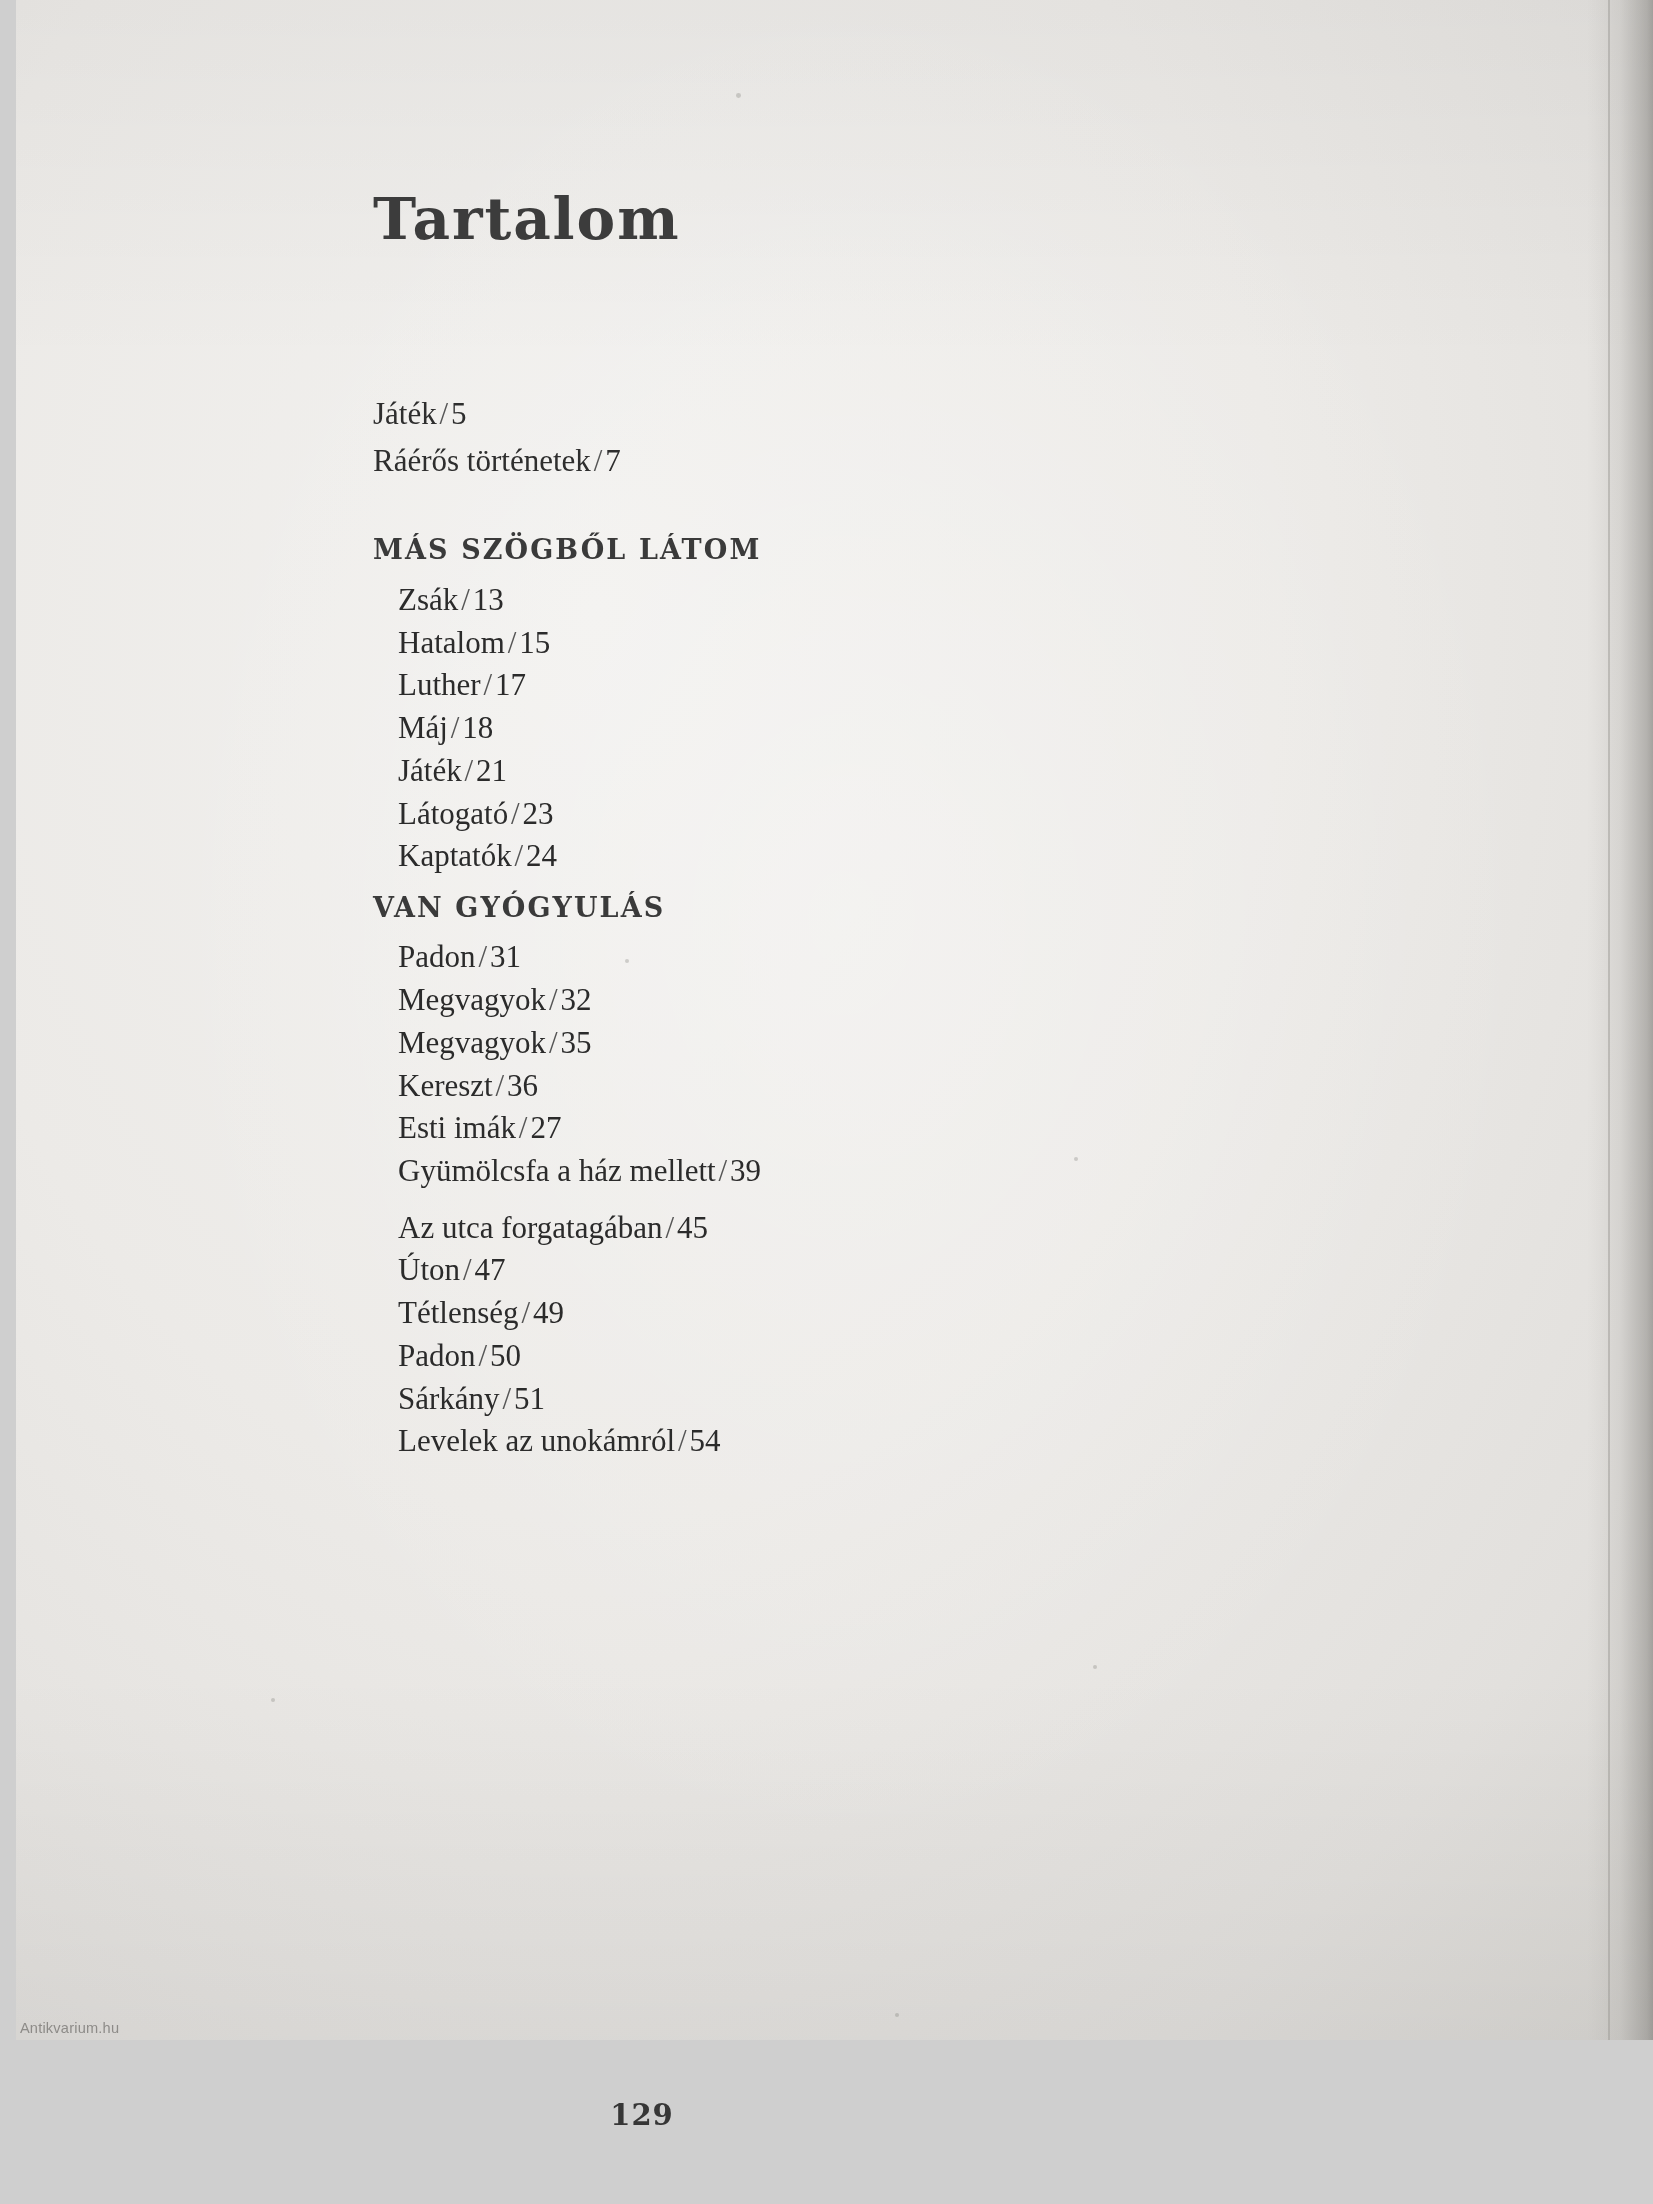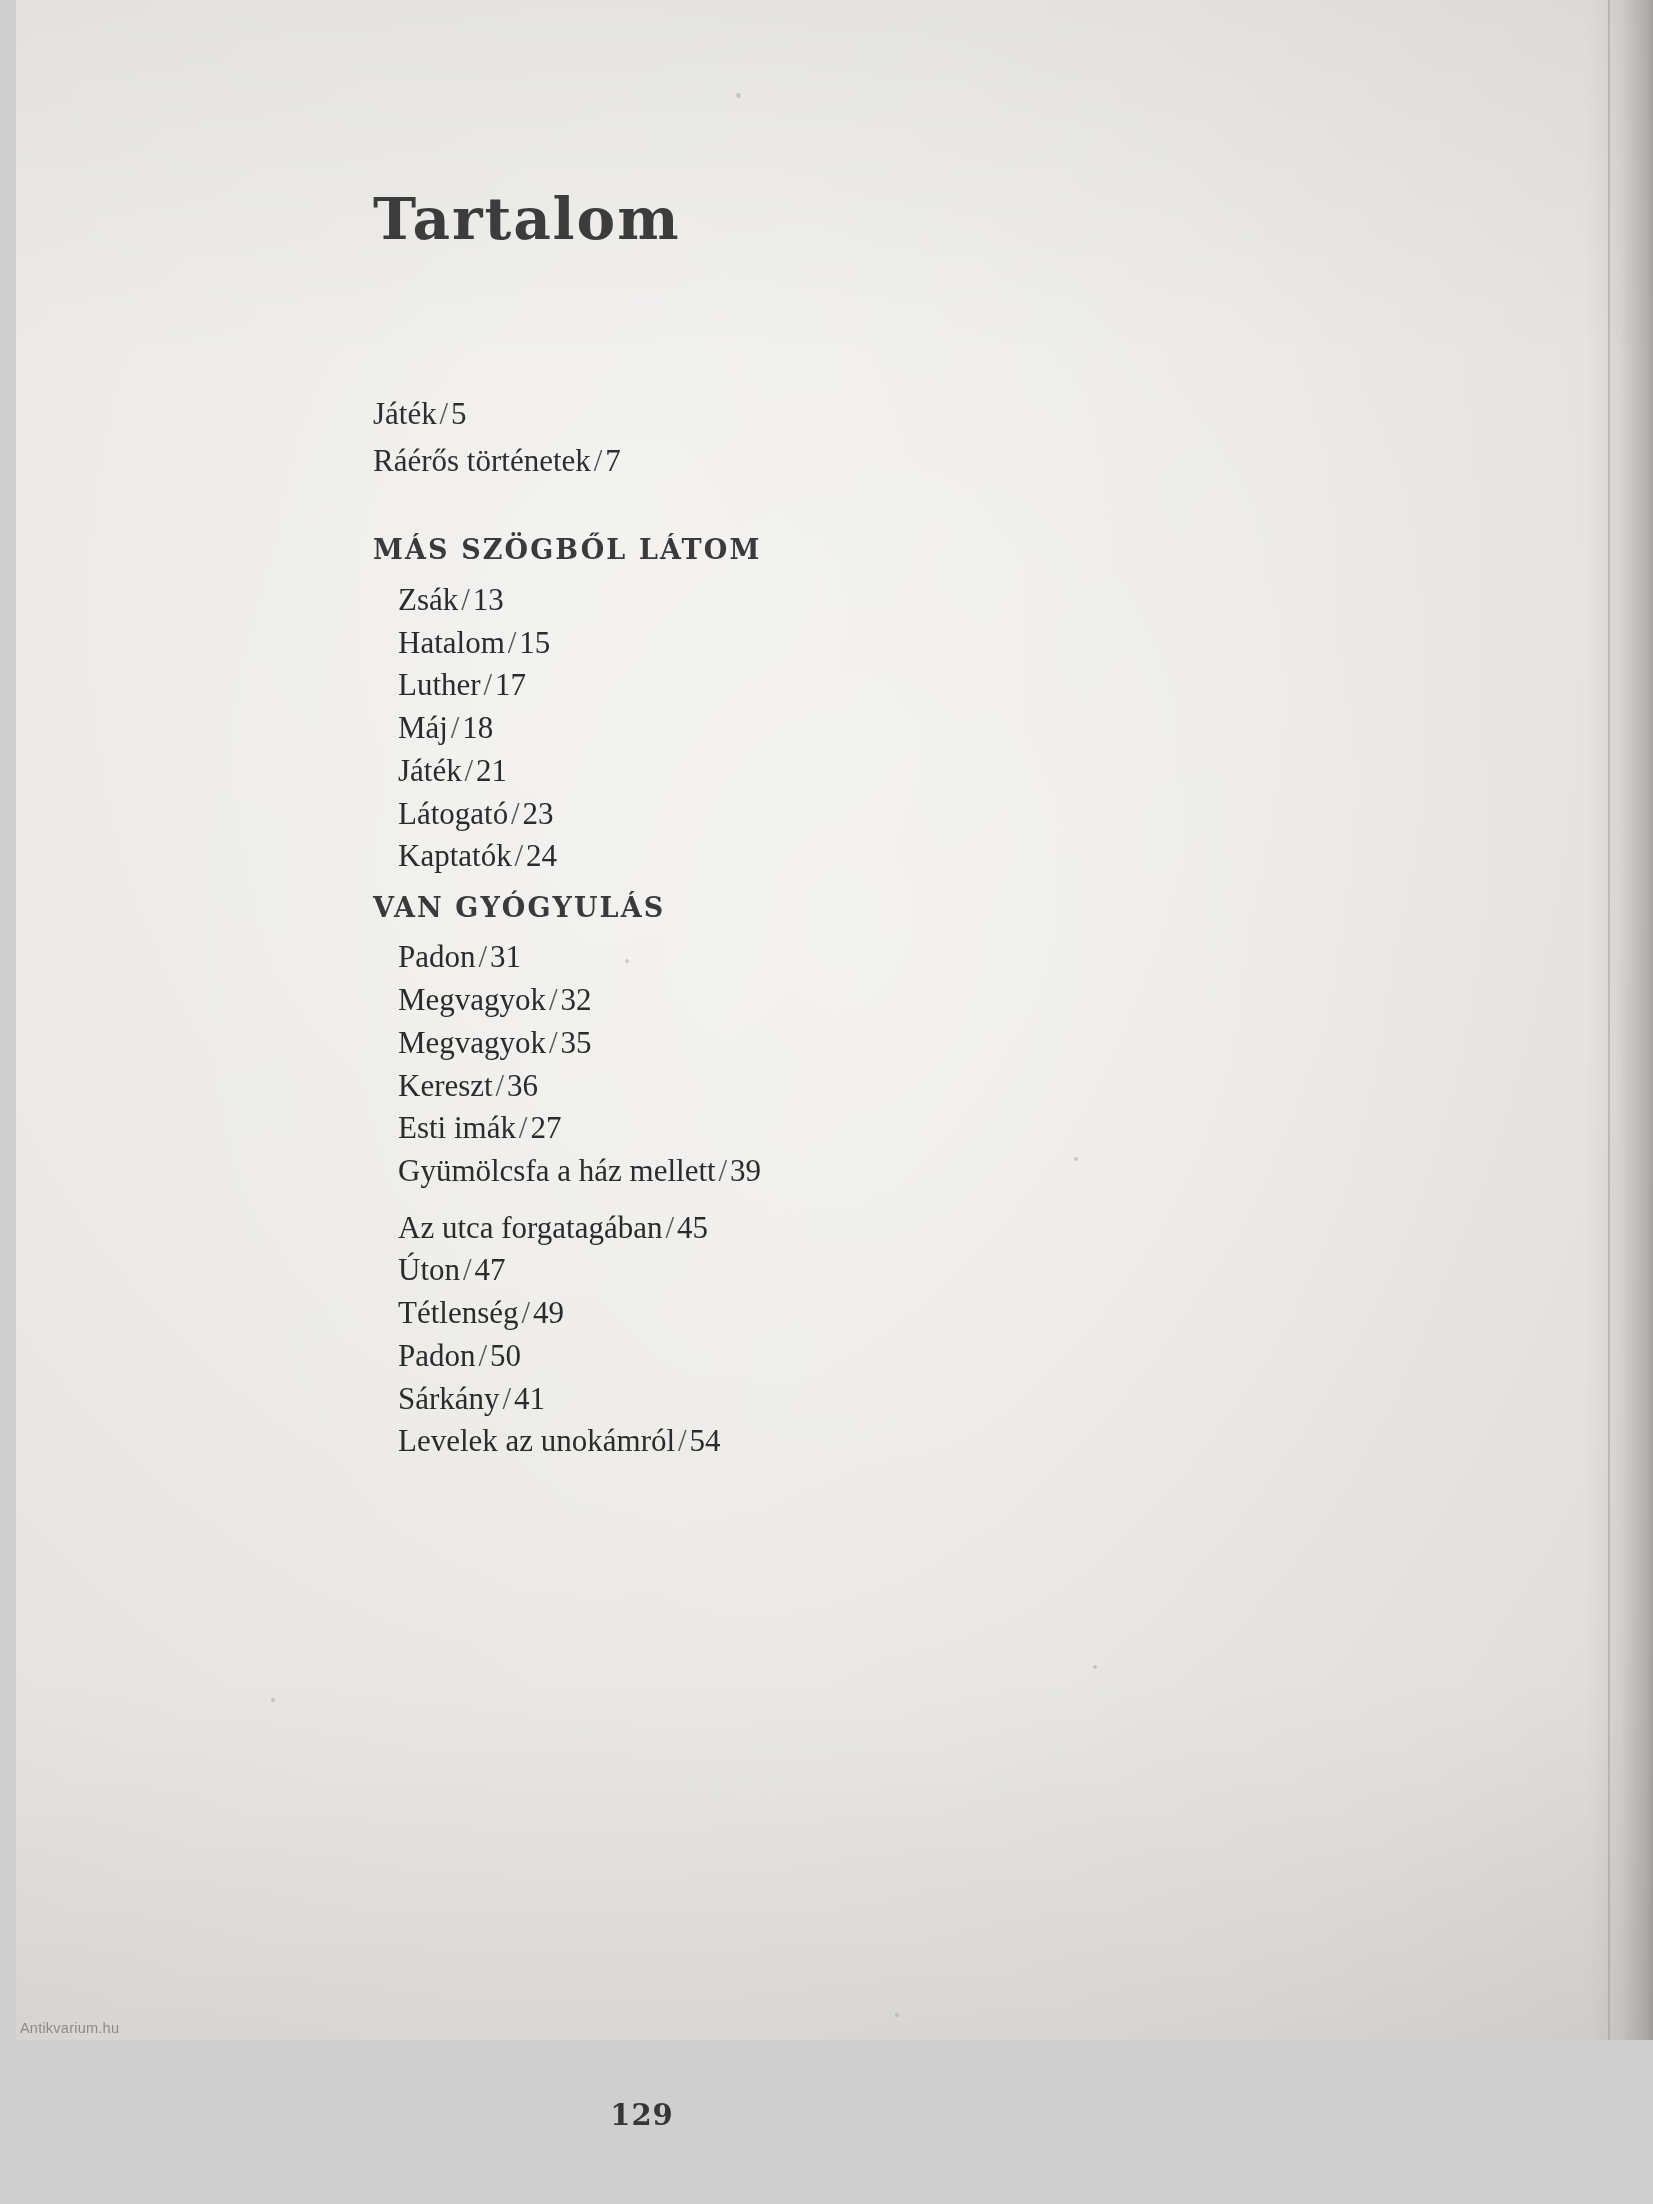--- a/index.html
+++ b/index.html
@@ -221,21 +221,21 @@
       <div class="entry">
         <span>Úton</span><span class="sep">/</span><span>47</span>
       </div>
       <div class="entry">
         <span>Tétlenség</span><span class="sep">/</span><span>49</span>
       </div>
       <div class="entry">
         <span>Padon</span><span class="sep">/</span><span>50</span>
       </div>
       <div class="entry">
-        <span>Sárkány</span><span class="sep">/</span><span>41</span>
+        <span>Sárkány</span><span class="sep">/</span><span>51</span>
       </div>
       <div class="entry">
         <span>Levelek az unokámról</span><span class="sep">/</span><span>54</span>
       </div>
     </div>
 
   </div>
 
   <div id="folio">129</div>
 

